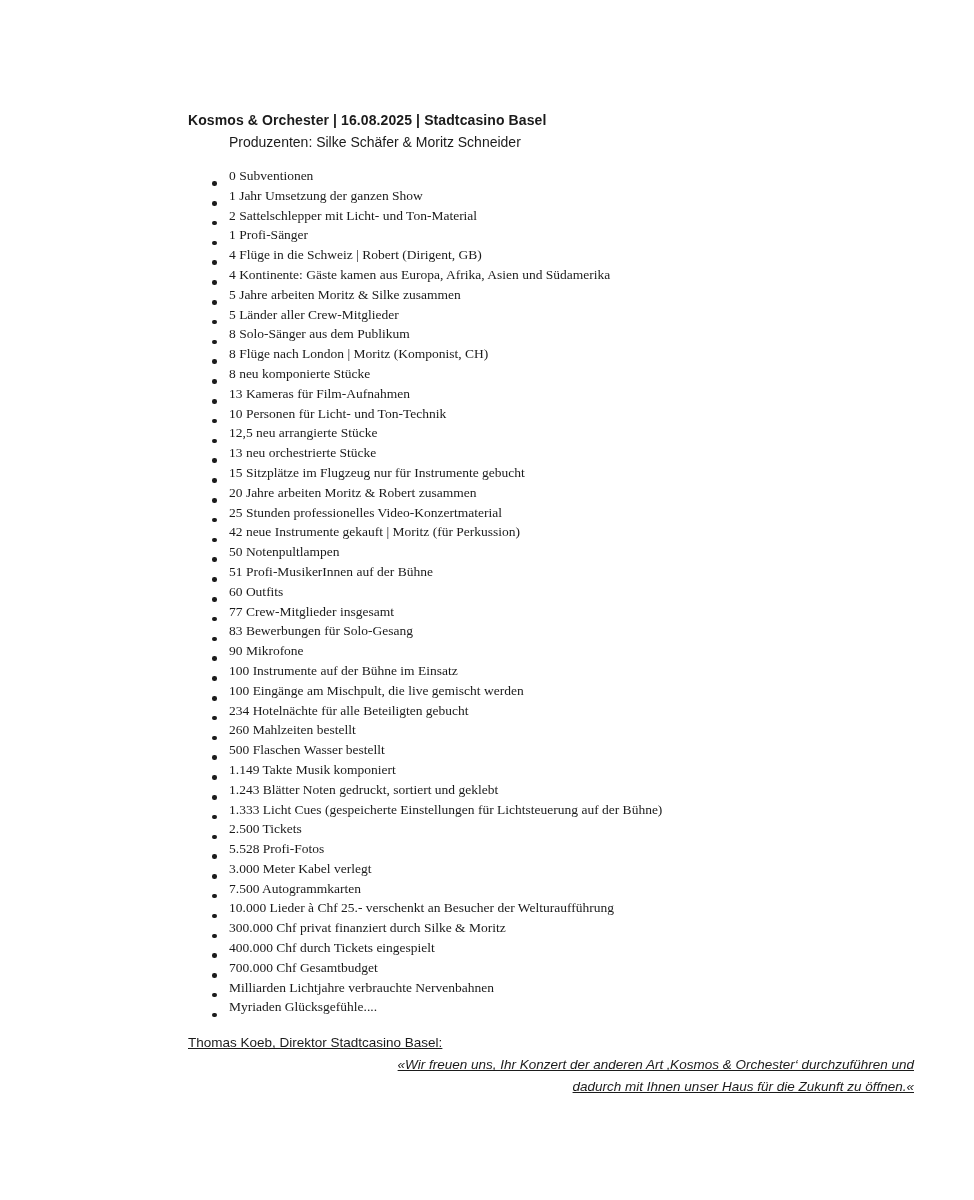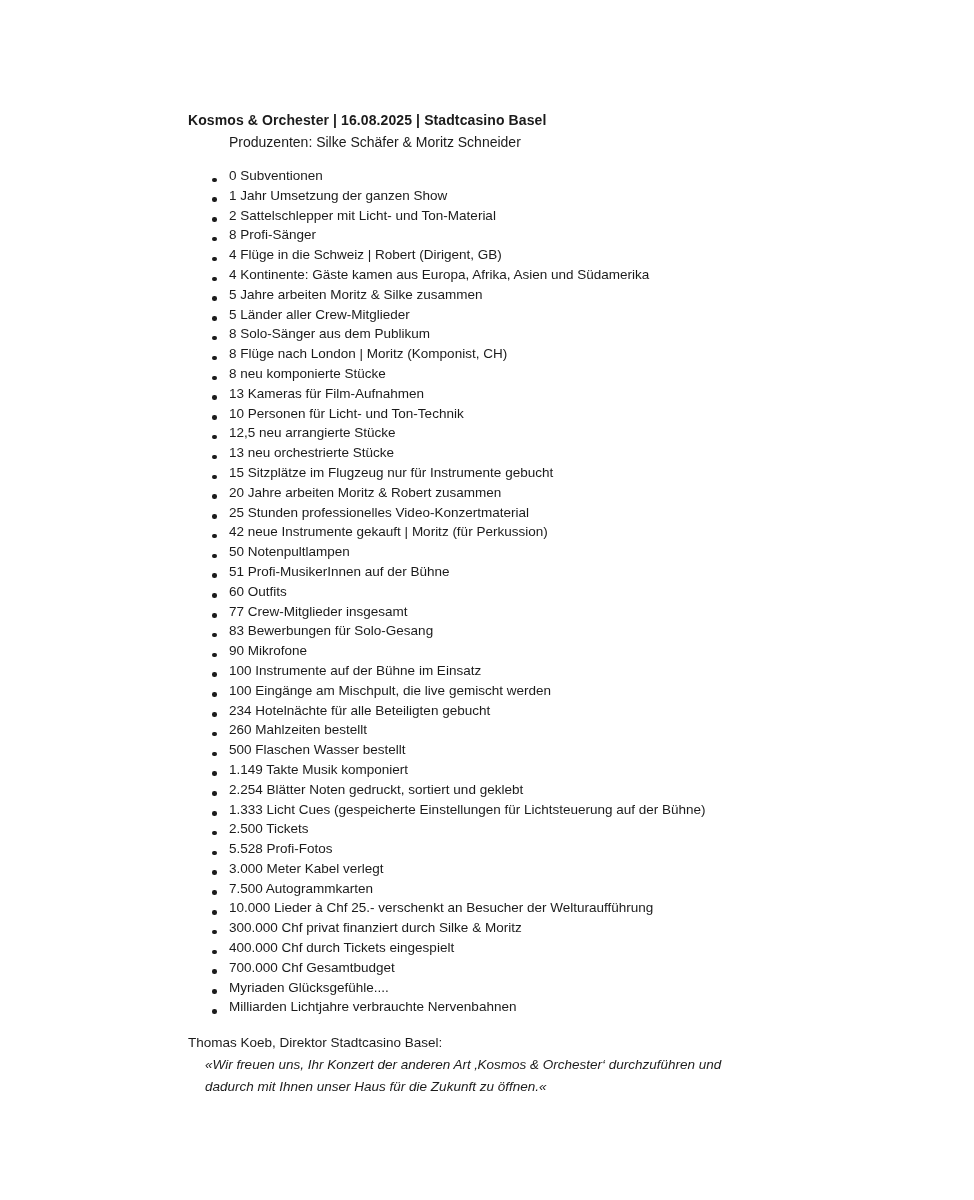--- a/index.html
+++ b/index.html
@@ -34,49 +34,52 @@
     margin-left: 41px;
     white-space: nowrap;
   }
   ul.facts {
     list-style: none;
     margin: 13px 0 0 0;
     padding: 0;
   }
   ul.facts li {
     display: flex;
-    align-items: center;
+    align-items: flex-end;
     height: 19.8px;
     font-size: 13.5px;
     line-height: 19.8px;
     white-space: nowrap;
+    font-family: Liberation Serif, serif;
   }
   .bullet {
     flex: 0 0 auto;
     width: 4.5px;
     height: 4.5px;
     border-radius: 50%;
     background: #1b1b1b;
     margin: 7.8px 0 0 24px;
   }
   .fact-text {
     margin-left: 12.5px;
   }
   .footer {
     margin-top: 15px;
     font-size: 13.5px;
     line-height: 22px;
+    text-decoration: underline;
   }
   .attribution {
     white-space: nowrap;
   }
   .quote-line {
-    margin-left: 17px;
+    margin-left: 41px;
     font-style: italic;
     white-space: nowrap;
+    text-align: right;
   }
 </style>
 </head>
 <body>
 
 <div class="page">
 
   <div class="doc-title">Kosmos &amp; Orchester | 16.08.2025 | Stadtcasino Basel</div>
 
   <div class="doc-subtitle">Produzenten: Silke Schäfer &amp; Moritz Schneider</div>
@@ -90,21 +93,21 @@
       <li>
         <span class="bullet"></span>
         <span class="fact-text">1 Jahr Umsetzung der ganzen Show</span>
       </li>
       <li>
         <span class="bullet"></span>
         <span class="fact-text">2 Sattelschlepper mit Licht- und Ton-Material</span>
       </li>
       <li>
         <span class="bullet"></span>
-        <span class="fact-text">8 Profi-Sänger</span>
+        <span class="fact-text">1 Profi-Sänger</span>
       </li>
       <li>
         <span class="bullet"></span>
         <span class="fact-text">4 Flüge in die Schweiz | Robert (Dirigent, GB)</span>
       </li>
       <li>
         <span class="bullet"></span>
         <span class="fact-text">4 Kontinente: Gäste kamen aus Europa, Afrika, Asien und Südamerika</span>
       </li>
       <li>
@@ -202,21 +205,21 @@
       <li>
         <span class="bullet"></span>
         <span class="fact-text">500 Flaschen Wasser bestellt</span>
       </li>
       <li>
         <span class="bullet"></span>
         <span class="fact-text">1.149 Takte Musik komponiert</span>
       </li>
       <li>
         <span class="bullet"></span>
-        <span class="fact-text">2.254 Blätter Noten gedruckt, sortiert und geklebt</span>
+        <span class="fact-text">1.243 Blätter Noten gedruckt, sortiert und geklebt</span>
       </li>
       <li>
         <span class="bullet"></span>
         <span class="fact-text">1.333 Licht Cues (gespeicherte Einstellungen für Lichtsteuerung auf der Bühne)</span>
       </li>
       <li>
         <span class="bullet"></span>
         <span class="fact-text">2.500 Tickets</span>
       </li>
       <li>
@@ -242,25 +245,25 @@
       <li>
         <span class="bullet"></span>
         <span class="fact-text">400.000 Chf durch Tickets eingespielt</span>
       </li>
       <li>
         <span class="bullet"></span>
         <span class="fact-text">700.000 Chf Gesamtbudget</span>
       </li>
       <li>
         <span class="bullet"></span>
+        <span class="fact-text">Milliarden Lichtjahre verbrauchte Nervenbahnen</span>
+      </li>
+      <li>
+        <span class="bullet"></span>
         <span class="fact-text">Myriaden Glücksgefühle....</span>
-      </li>
-      <li>
-        <span class="bullet"></span>
-        <span class="fact-text">Milliarden Lichtjahre verbrauchte Nervenbahnen</span>
       </li>
     </ul>
 
   <div class="footer">
     <div class="attribution">Thomas Koeb, Direktor Stadtcasino Basel:</div>
     <div class="quote-line">«Wir freuen uns, Ihr Konzert der anderen Art ‚Kosmos &amp; Orchester‘ durchzuführen und</div>
     <div class="quote-line">dadurch mit Ihnen unser Haus für die Zukunft zu öffnen.«</div>
   </div>
 
 </div>

